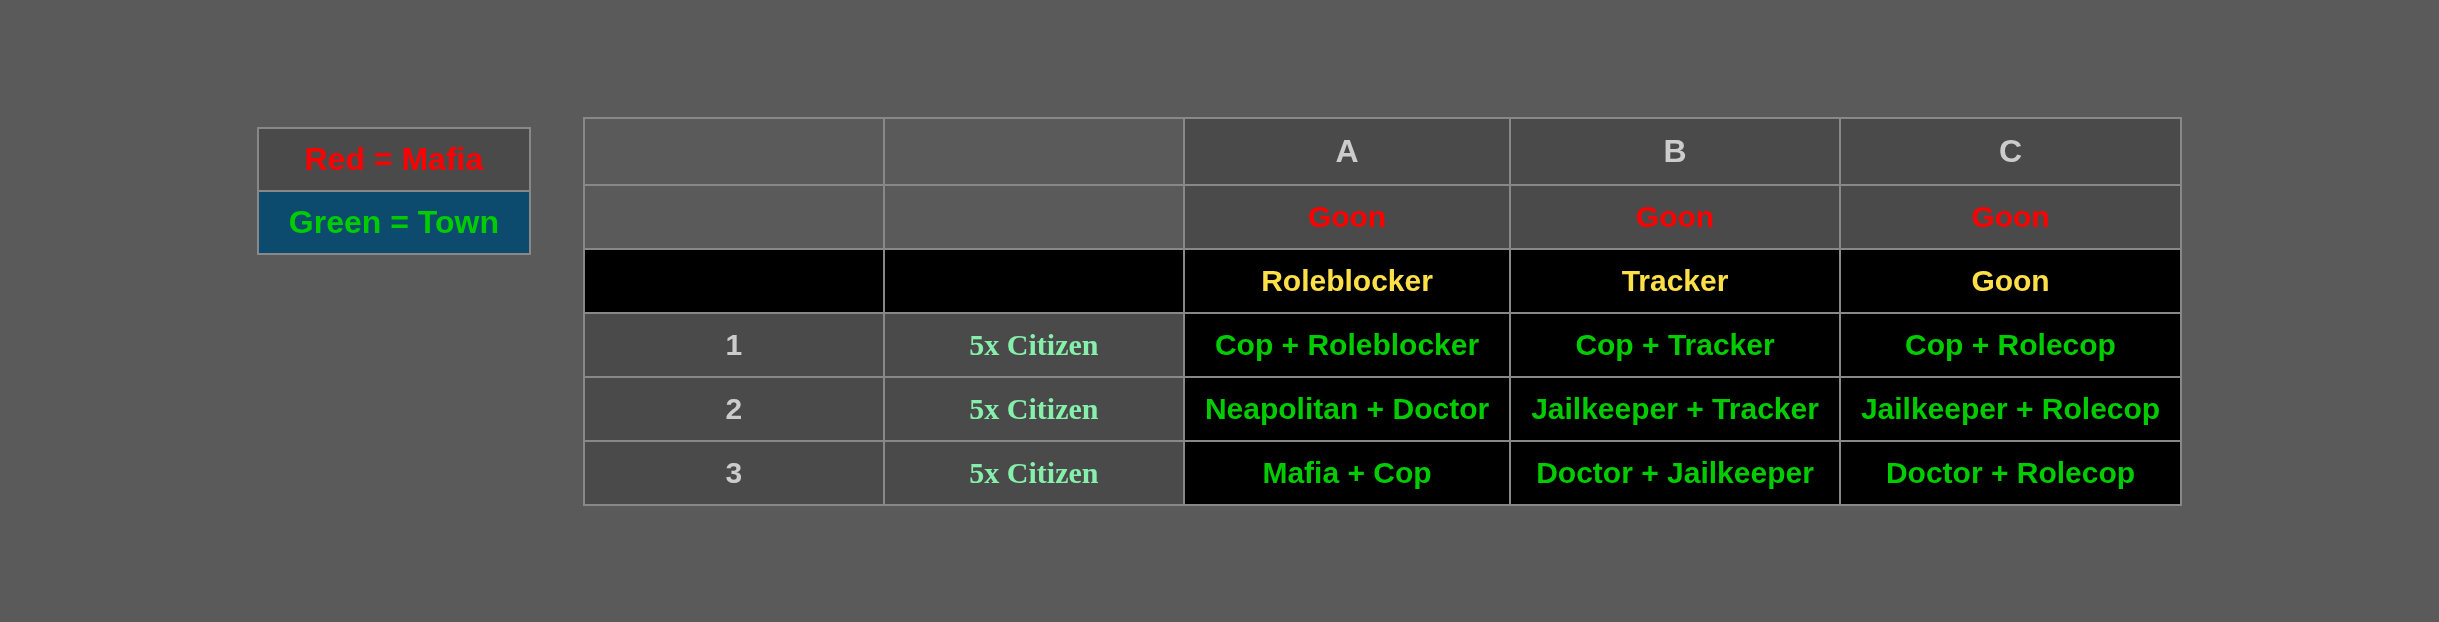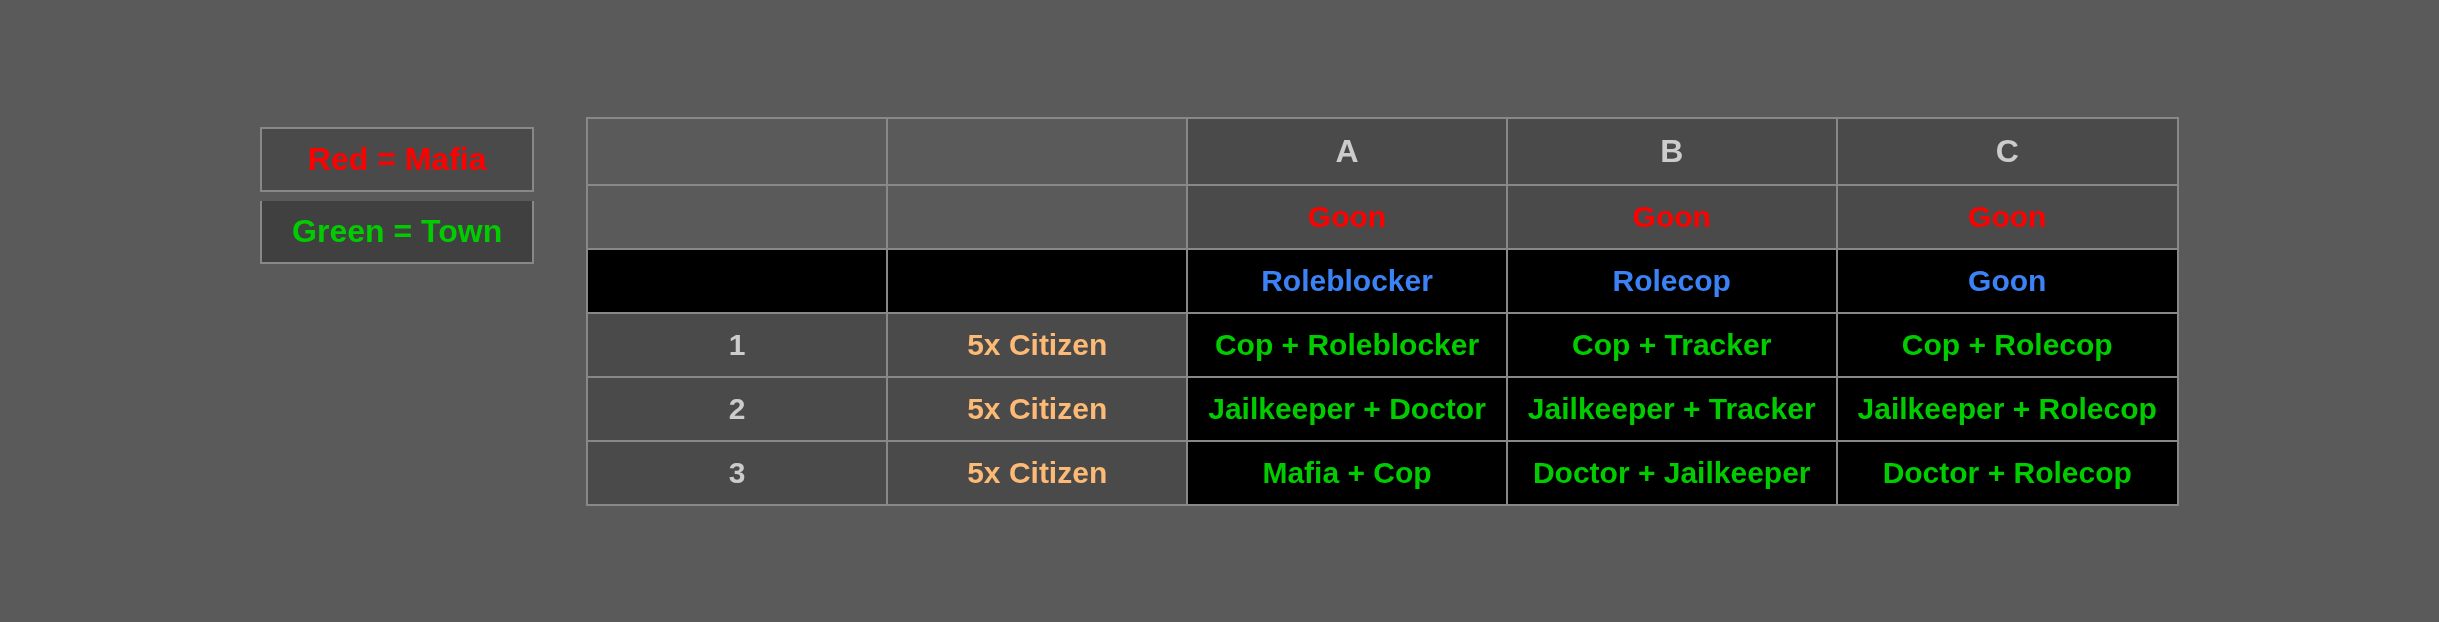--- a/index.html
+++ b/index.html
@@ -37,24 +37,23 @@
     }
 
     .legend-box.red-legend {
       color: #ff0000;
       background-color: #4a4a4a;
       border-color: #888;
     }
 
     .legend-box.green-legend {
       color: #00cc00;
-      background-color: #404040;
+      background-color: #0c4a6e;
       border-color: #888;
       border-top: none;
-      margin-top: 9px;
     }
 
     .main-table {
       border-collapse: collapse;
     }
 
     .main-table td, .main-table th {
       border: 2px solid #888;
       text-align: center;
       font-size: 30px;
@@ -70,34 +69,35 @@
     }
 
     .subheader-row td {
       background-color: #4a4a4a;
       color: #ff0000;
       font-size: 30px;
     }
 
     .mafia-row td {
       background-color: #000000;
-      color: #3b82f6;
+      color: #fde047;
       font-size: 30px;
     }
 
     .row-num-col {
       background-color: #4a4a4a;
       color: #cccccc;
       min-width: 120px;
     }
 
     .citizen-col {
       background-color: #4a4a4a;
-      color: #fdba74;
+      color: #86efac;
       min-width: 280px;
+      font-family: Liberation Serif, serif;
     }
 
     .town-cell-green {
       background-color: #000000;
       color: #00cc00;
     }
 
     .empty-td-border {
       border: 2px solid #888;
       background-color: #4a4a4a;
@@ -129,35 +129,35 @@
       <td style="border:2px solid #888; background:#5a5a5a;"></td>
       <td>Goon</td>
       <td>Goon</td>
       <td>Goon</td>
     </tr>
 
     <tr class="mafia-row">
       <td style="border:2px solid #888; background:#000;"></td>
       <td style="border:2px solid #888; background:#000;"></td>
       <td>Roleblocker</td>
-      <td>Rolecop</td>
+      <td>Tracker</td>
       <td>Goon</td>
     </tr>
 
     <tr>
       <td class="row-num-col">1</td>
       <td class="citizen-col">5x Citizen</td>
       <td class="town-cell-green">Cop + Roleblocker</td>
       <td class="town-cell-green">Cop + Tracker</td>
       <td class="town-cell-green">Cop + Rolecop</td>
     </tr>
     <tr>
       <td class="row-num-col">2</td>
       <td class="citizen-col">5x Citizen</td>
-      <td class="town-cell-green">Jailkeeper + Doctor</td>
+      <td class="town-cell-green">Neapolitan + Doctor</td>
       <td class="town-cell-green">Jailkeeper + Tracker</td>
       <td class="town-cell-green">Jailkeeper + Rolecop</td>
     </tr>
     <tr>
       <td class="row-num-col">3</td>
       <td class="citizen-col">5x Citizen</td>
       <td class="town-cell-green">Mafia + Cop</td>
       <td class="town-cell-green">Doctor + Jailkeeper</td>
       <td class="town-cell-green">Doctor + Rolecop</td>
     </tr>

